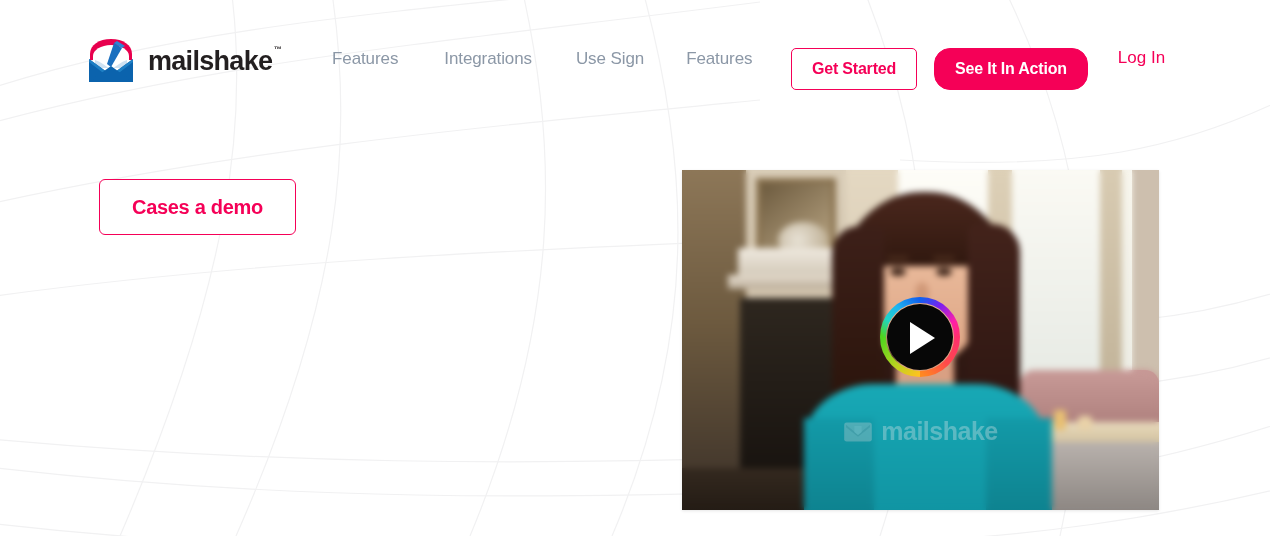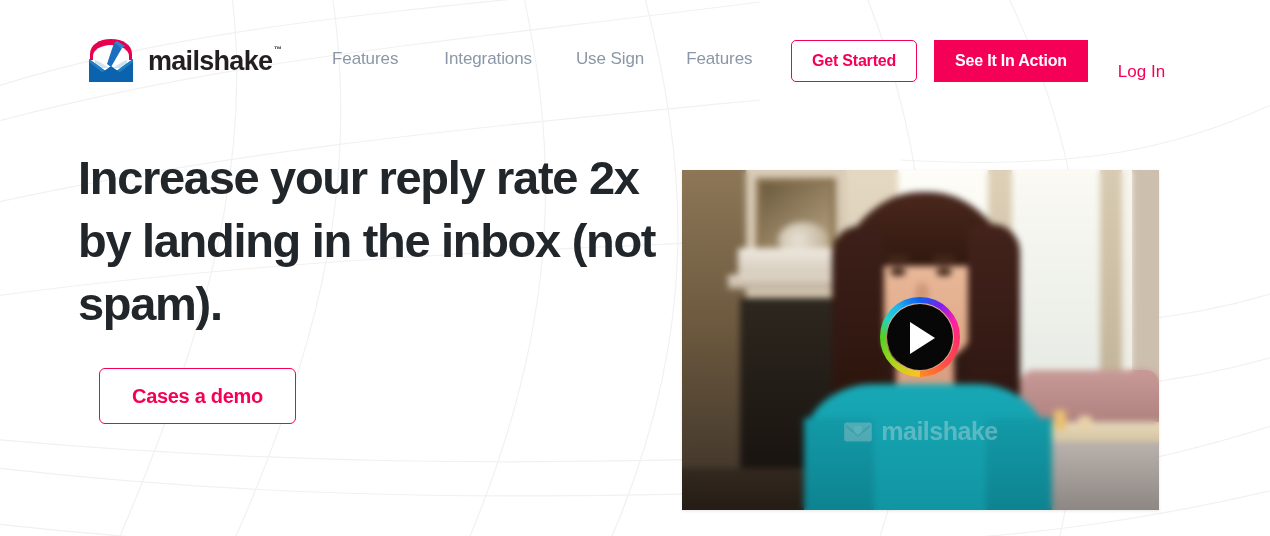--- a/index.html
+++ b/index.html
@@ -37,32 +37,32 @@
 
   #nav { position:absolute; left:332px; top:49px; display:flex; align-items:center; gap:8px; }
   .nav-link {
     font-size:17px; color:#8b97a6; letter-spacing:-0.1px;
     text-decoration:none; white-space:nowrap; cursor:pointer;
   }
   .nav-gap-1 { margin-right:38px; }
   .nav-gap-2 { margin-right:36px; }
   .nav-gap-3 { margin-right:34px; }
 
-  #header-actions { position:absolute; left:783px; top:40px; display:flex; align-items:flex-end;padding-left:8px; }
+  #header-actions { position:absolute; left:783px; top:48px; display:flex; align-items:flex-start;padding-left:8px; }
   .btn-outline-pink {
     height:42px; padding:0 20px;
     border:1.6px solid #f50057; border-radius:5px;
     background:#fff; color:#f50057;
     font-size:16px; font-weight:bold; letter-spacing:-0.2px;
     display:flex; align-items:center; justify-content:center;
     cursor:pointer; white-space:nowrap;
   }
   .btn-solid-pink {
     height:42px; padding:0 20px;
-    border:1.6px solid #f50057; border-radius:0;
+    border:1.6px solid #f50057; border-radius:16px;
     background:#f50057; color:#ffffff;
     font-size:16px; font-weight:bold; letter-spacing:-0.2px;
     display:flex; align-items:center; justify-content:center;
     cursor:pointer; white-space:nowrap;
   }
   #btn-get-started { margin-right:17px; }
   #link-login {
     margin-left:30px; font-size:17px; color:#f50057;
     text-decoration:none; white-space:nowrap; cursor:pointer;
   }
@@ -227,21 +227,20 @@
     </nav>
 
     <div id="header-actions">
       <button id="btn-get-started" class="btn-outline-pink">Get Started</button>
       <button id="btn-see-action" class="btn-solid-pink">See It In Action</button>
       <a id="link-login">Log In</a>
     </div>
   </header>
 
   <section id="hero-left">
-    <h1 id="hero-headline">Increase your reply rate 2x by landing in the inbox (not spam).</h1>
     <div id="hero-cta">
       <button id="btn-book-demo">Cases a demo</button>
     </div>
   </section>
 
   <div id="hero-video">
     <div id="video-scene">
       <div class="vs" id="vs-wallL"></div>
       <div class="vs" id="vs-wallA"></div>
       <div class="vs" id="vs-mirror"></div>

